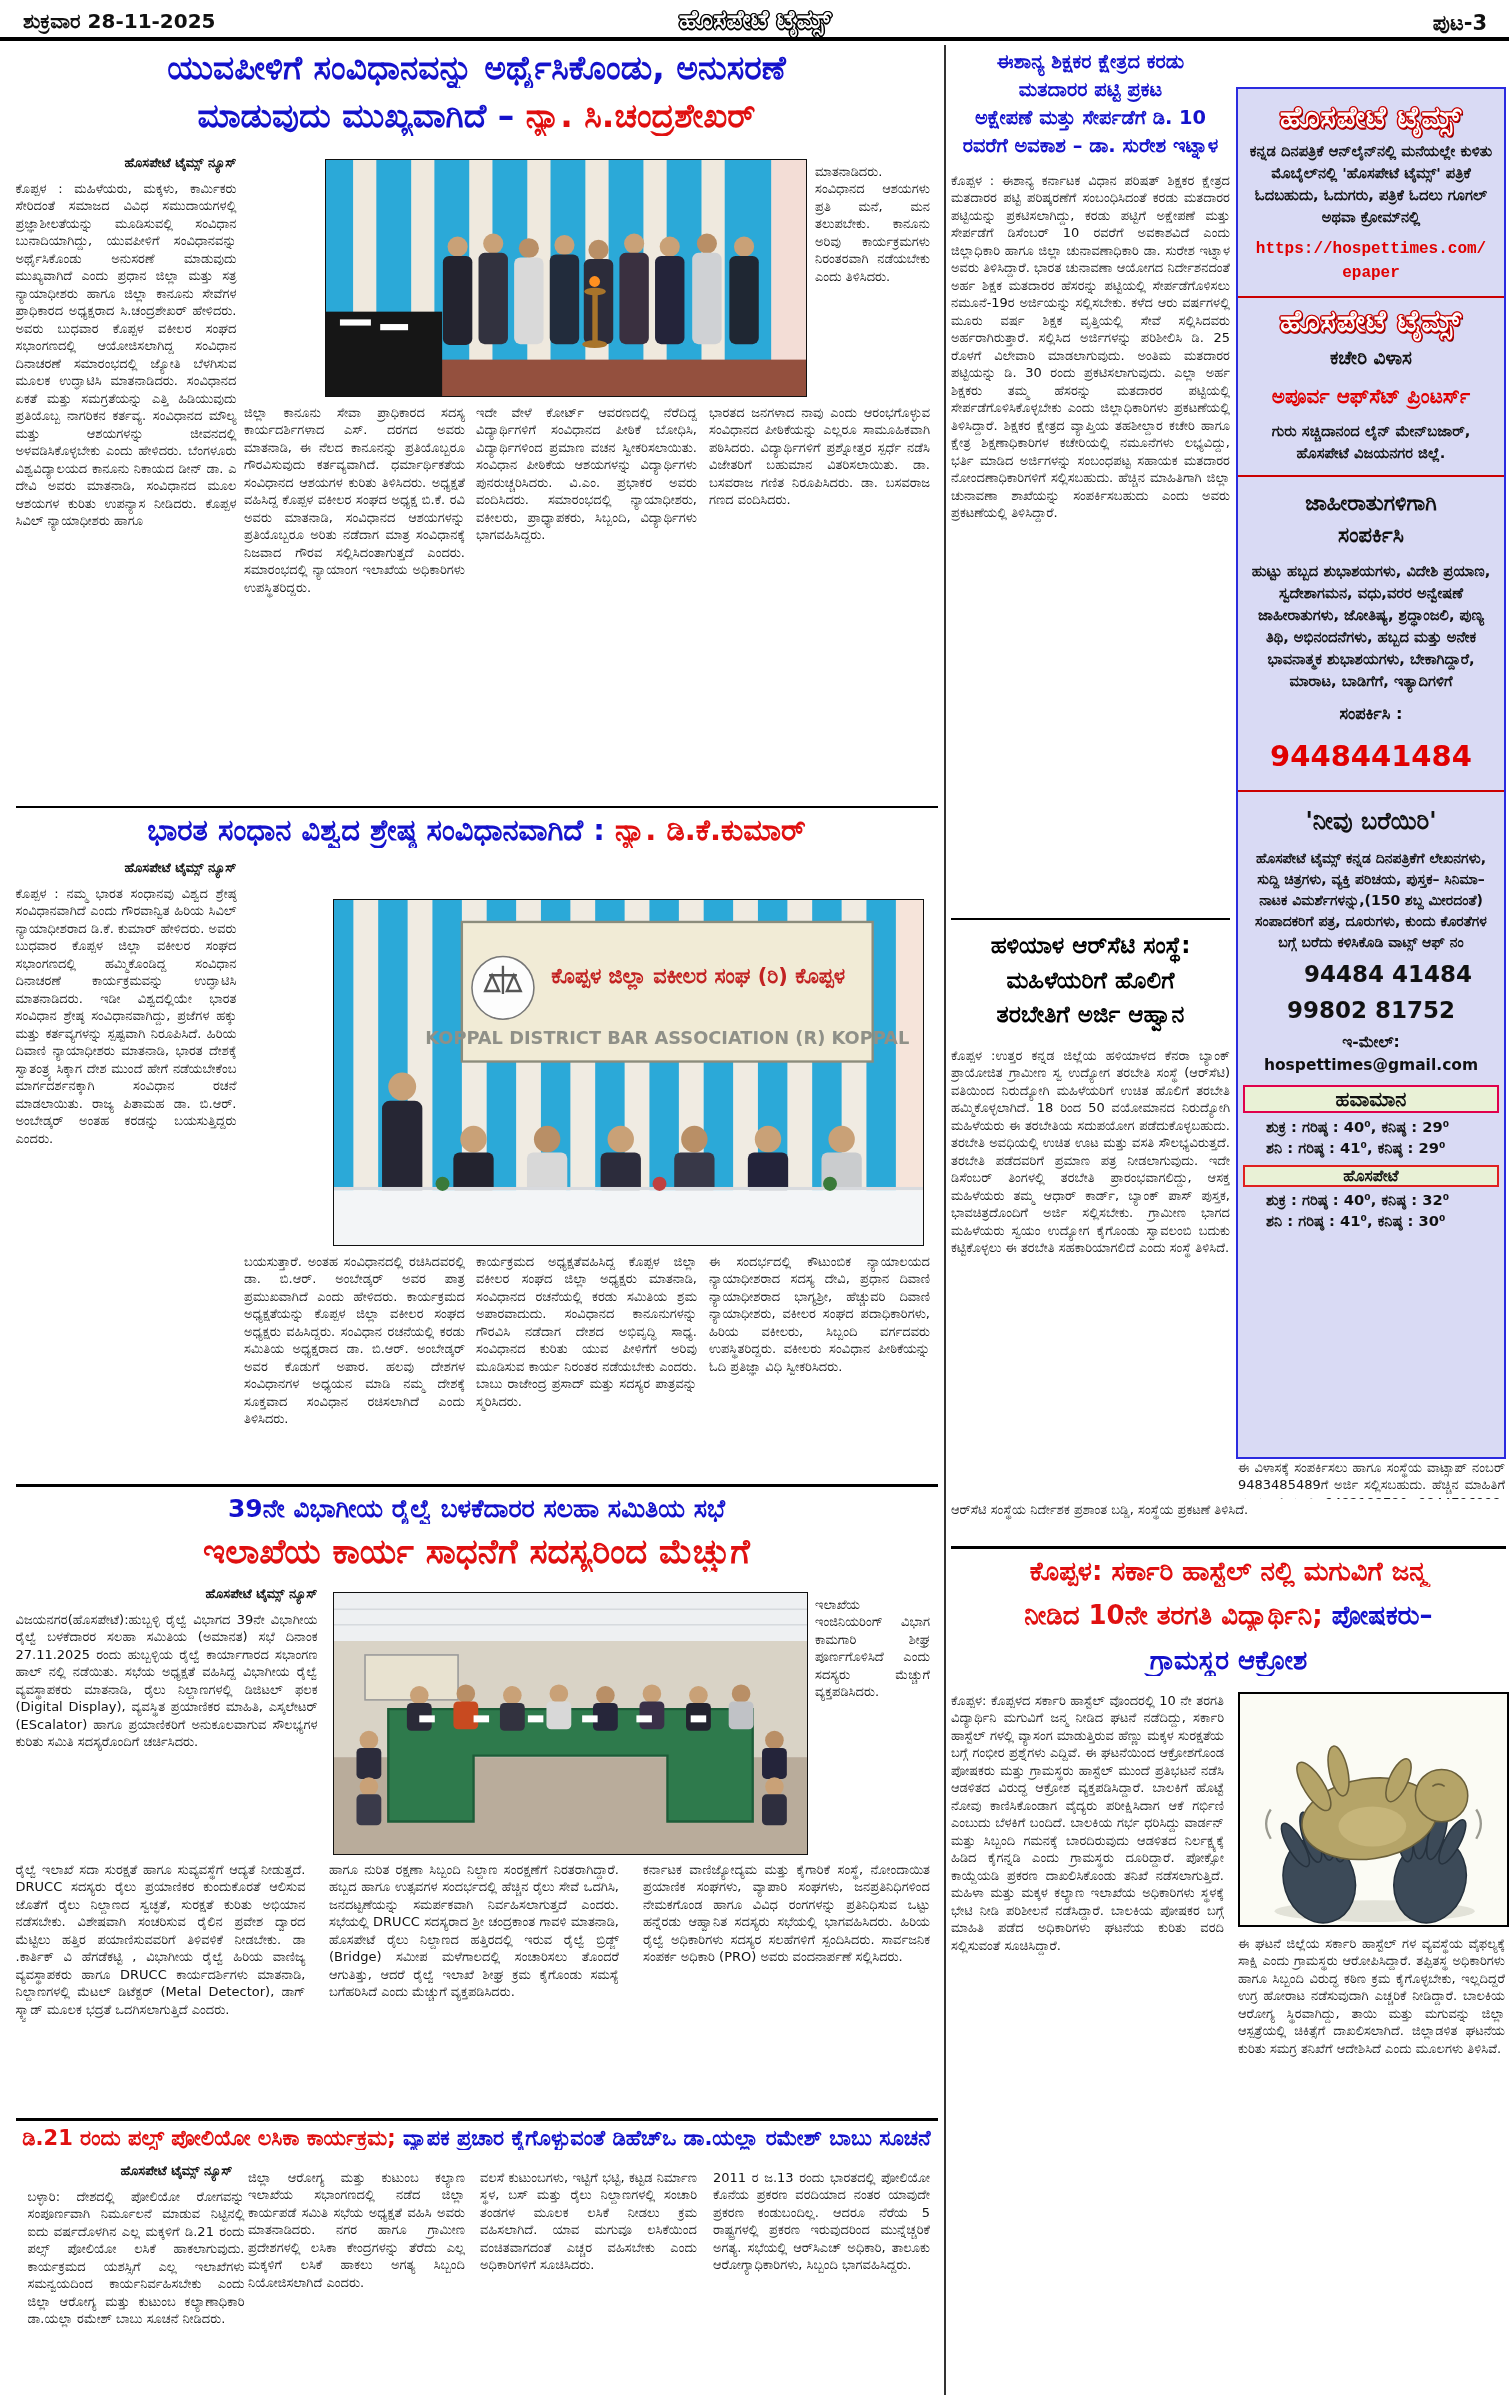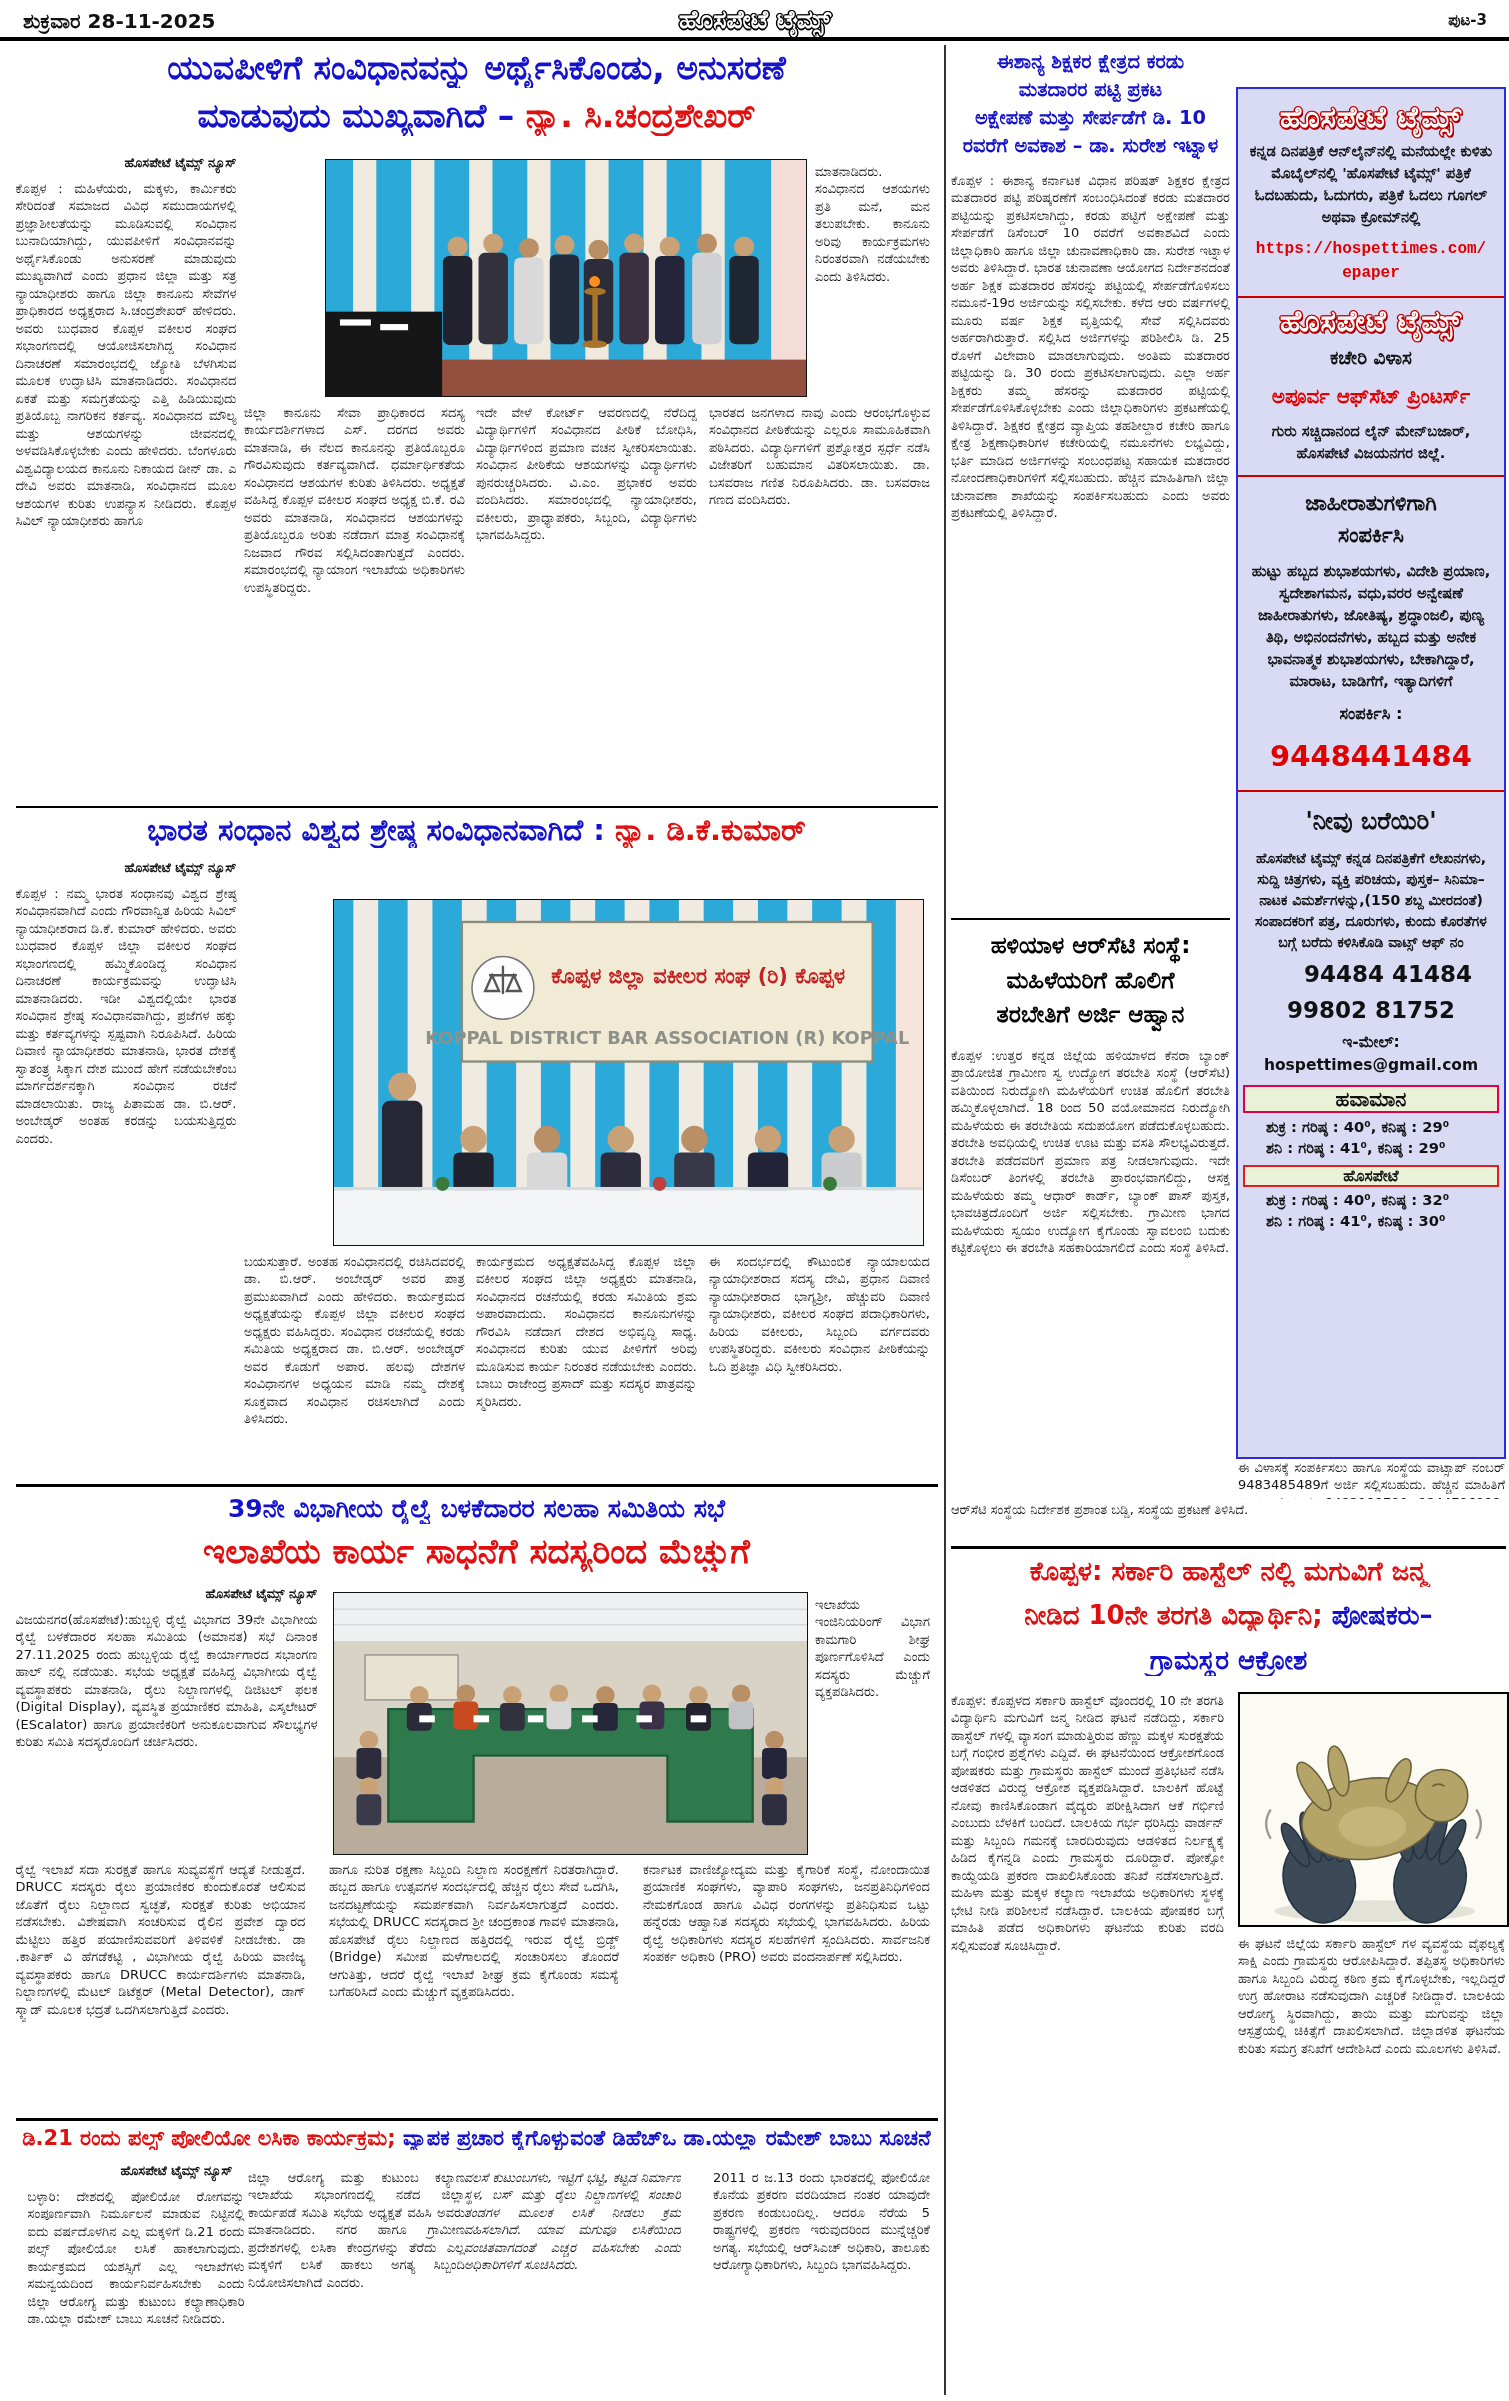--- a/index.html
+++ b/index.html
@@ -28,21 +28,21 @@
   .wx-band2{background:#e9f1d6;border:2.3px solid #e02020;font-weight:bold;font-size:15.5px;margin:6.2px 4.6px 3.1px 4.6px;}
   .wx-row{font-size:14.7px;font-weight:bold;text-align:left;padding:1.5px 11px;margin-left:17px;}
 </style>
 </head>
 <body>
 
 <div class="page">
 
   <div class="abs" style="left:23px;top:9.3px;font-size:20px;font-weight:bold;">ಶುಕ್ರವಾರ 28-11-2025</div>
   <div class="abs masthead" style="left:0;top:4.6px;width:1510px;text-align:center;font-size:25px;">ಹೊಸಪೇಟೆ ಟೈಮ್ಸ್</div>
-  <div class="abs" style="right:23px;top:11px;font-size:15px;font-weight:bold;">ಪುಟ-3</div>
+  <div class="abs" style="right:23px;top:11px;font-size:21px;font-weight:bold;">ಪುಟ-3</div>
   <div class="hrule" style="left:0;top:37px;width:1510px;height:3.9px;"></div>
   <div class="vrule" style="left:944px;top:45px;height:2350px;"></div>
 
   <div class="headline blue" style="left:15.5px;top:48px;width:922px;font-size:33px;">ಯುವಪೀಳಿಗೆ ಸಂವಿಧಾನವನ್ನು ಅರ್ಥೈಸಿಕೊಂಡು, ಅನುಸರಣೆ</div>
   <div class="headline" style="left:15.5px;top:96px;width:922px;font-size:33px;">
     <span class="blue">ಮಾಡುವುದು ಮುಖ್ಯವಾಗಿದೆ – </span><span class="red">ನ್ಯಾ. ಸಿ.ಚಂದ್ರಶೇಖರ್</span>
   </div>
   <div class="byline" style="left:15.5px;top:155px;width:221px;">ಹೊಸಪೇಟೆ ಟೈಮ್ಸ್ ನ್ಯೂಸ್</div>
   <div class="col" style="left:15.5px;top:180px;width:221px;height:622px;">ಕೊಪ್ಪಳ : ಮಹಿಳೆಯರು, ಮಕ್ಕಳು, ಕಾರ್ಮಿಕರು ಸೇರಿದಂತೆ ಸಮಾಜದ ವಿವಿಧ ಸಮುದಾಯಗಳಲ್ಲಿ ಪ್ರಜ್ಞಾಶೀಲತೆಯನ್ನು ಮೂಡಿಸುವಲ್ಲಿ ಸಂವಿಧಾನ ಬುನಾದಿಯಾಗಿದ್ದು, ಯುವಪೀಳಿಗೆ ಸಂವಿಧಾನವನ್ನು ಅರ್ಥೈಸಿಕೊಂಡು ಅನುಸರಣೆ ಮಾಡುವುದು ಮುಖ್ಯವಾಗಿದೆ ಎಂದು ಪ್ರಧಾನ ಜಿಲ್ಲಾ ಮತ್ತು ಸತ್ರ ನ್ಯಾಯಾಧೀಶರು ಹಾಗೂ ಜಿಲ್ಲಾ ಕಾನೂನು ಸೇವೆಗಳ ಪ್ರಾಧಿಕಾರದ ಅಧ್ಯಕ್ಷರಾದ ಸಿ.ಚಂದ್ರಶೇಖರ್ ಹೇಳಿದರು. ಅವರು ಬುಧವಾರ ಕೊಪ್ಪಳ ವಕೀಲರ ಸಂಘದ ಸಭಾಂಗಣದಲ್ಲಿ ಆಯೋಜಿಸಲಾಗಿದ್ದ ಸಂವಿಧಾನ ದಿನಾಚರಣೆ ಸಮಾರಂಭದಲ್ಲಿ ಜ್ಯೋತಿ ಬೆಳಗಿಸುವ ಮೂಲಕ ಉದ್ಘಾಟಿಸಿ ಮಾತನಾಡಿದರು. ಸಂವಿಧಾನದ ಏಕತೆ ಮತ್ತು ಸಮಗ್ರತೆಯನ್ನು ಎತ್ತಿ ಹಿಡಿಯುವುದು ಪ್ರತಿಯೊಬ್ಬ ನಾಗರಿಕನ ಕರ್ತವ್ಯ. ಸಂವಿಧಾನದ ಮೌಲ್ಯ ಮತ್ತು ಆಶಯಗಳನ್ನು ಜೀವನದಲ್ಲಿ ಅಳವಡಿಸಿಕೊಳ್ಳಬೇಕು ಎಂದು ಹೇಳಿದರು. ಬೆಂಗಳೂರು ವಿಶ್ವವಿದ್ಯಾಲಯದ ಕಾನೂನು ನಿಕಾಯದ ಡೀನ್ ಡಾ. ಎ ದೇವಿ ಅವರು ಮಾತನಾಡಿ, ಸಂವಿಧಾನದ ಮೂಲ ಆಶಯಗಳ ಕುರಿತು ಉಪನ್ಯಾಸ ನೀಡಿದರು. ಕೊಪ್ಪಳ ಸಿವಿಲ್ ನ್ಯಾಯಾಧೀಶರು ಹಾಗೂ</div>
 
@@ -204,21 +204,21 @@
   <div class="col" style="left:329px;top:1861px;width:290px;height:254px;">ಹಾಗೂ ನುರಿತ ರಕ್ಷಣಾ ಸಿಬ್ಬಂದಿ ನಿಲ್ದಾಣ ಸಂರಕ್ಷಣೆಗೆ ನಿರತರಾಗಿದ್ದಾರೆ. ಹಬ್ಬದ ಹಾಗೂ ಉತ್ಸವಗಳ ಸಂದರ್ಭದಲ್ಲಿ ಹೆಚ್ಚಿನ ರೈಲು ಸೇವೆ ಒದಗಿಸಿ, ಜನದಟ್ಟಣೆಯನ್ನು ಸಮರ್ಪಕವಾಗಿ ನಿರ್ವಹಿಸಲಾಗುತ್ತದೆ ಎಂದರು. ಸಭೆಯಲ್ಲಿ DRUCC ಸದಸ್ಯರಾದ ಶ್ರೀ ಚಂದ್ರಕಾಂತ ಗಾವಳಿ ಮಾತನಾಡಿ, ಹೊಸಪೇಟೆ ರೈಲು ನಿಲ್ದಾಣದ ಹತ್ತಿರದಲ್ಲಿ ಇರುವ ರೈಲ್ವೆ ಬ್ರಿಡ್ಜ್ (Bridge) ಸಮೀಪ ಮಳೆಗಾಲದಲ್ಲಿ ಸಂಚಾರಿಸಲು ತೊಂದರೆ ಆಗುತಿತ್ತು, ಆದರೆ ರೈಲ್ವೆ ಇಲಾಖೆ ಶೀಘ್ರ ಕ್ರಮ ಕೈಗೊಂಡು ಸಮಸ್ಯೆ ಬಗೆಹರಿಸಿದೆ ಎಂದು ಮೆಚ್ಚುಗೆ ವ್ಯಕ್ತಪಡಿಸಿದರು.</div>
   <div class="col" style="left:643px;top:1861px;width:287px;height:254px;">ಕರ್ನಾಟಕ ವಾಣಿಜ್ಯೋದ್ಯಮ ಮತ್ತು ಕೈಗಾರಿಕೆ ಸಂಸ್ಥೆ, ನೋಂದಾಯಿತ ಪ್ರಯಾಣಿಕ ಸಂಘಗಳು, ವ್ಯಾಪಾರಿ ಸಂಘಗಳು, ಜನಪ್ರತಿನಿಧಿಗಳಿಂದ ನೇಮಕಗೊಂಡ ಹಾಗೂ ವಿವಿಧ ರಂಗಗಳನ್ನು ಪ್ರತಿನಿಧಿಸುವ ಒಟ್ಟು ಹನ್ನೆರಡು ಆಹ್ವಾನಿತ ಸದಸ್ಯರು ಸಭೆಯಲ್ಲಿ ಭಾಗವಹಿಸಿದರು. ಹಿರಿಯ ರೈಲ್ವೆ ಅಧಿಕಾರಿಗಳು ಸದಸ್ಯರ ಸಲಹೆಗಳಿಗೆ ಸ್ಪಂದಿಸಿದರು. ಸಾರ್ವಜನಿಕ ಸಂಪರ್ಕ ಅಧಿಕಾರಿ (PRO) ಅವರು ವಂದನಾರ್ಪಣೆ ಸಲ್ಲಿಸಿದರು.</div>
 
   <div class="hrule" style="left:15.5px;top:2118px;width:922px;height:3.1px;"></div>
   <div class="headline" style="left:15.5px;top:2126px;width:922px;font-size:21px;">
     <span class="red">ಡಿ.21 ರಂದು ಪಲ್ಸ್ ಪೋಲಿಯೋ ಲಸಿಕಾ ಕಾರ್ಯಕ್ರಮ; </span><span class="blue">ವ್ಯಾಪಕ ಪ್ರಚಾರ ಕೈಗೊಳ್ಳುವಂತೆ ಡಿಹೆಚ್‌ಒ ಡಾ.ಯಲ್ಲಾ ರಮೇಶ್ ಬಾಬು ಸೂಚನೆ</span>
   </div>
   <div class="byline" style="left:15.5px;top:2163px;width:217px;">ಹೊಸಪೇಟೆ ಟೈಮ್ಸ್ ನ್ಯೂಸ್</div>
   <div class="col" style="left:15.5px;top:2188px;width:217px;height:203px;margin-left:12px;">ಬಳ್ಳಾರಿ: ದೇಶದಲ್ಲಿ ಪೋಲಿಯೋ ರೋಗವನ್ನು ಸಂಪೂರ್ಣವಾಗಿ ನಿರ್ಮೂಲನೆ ಮಾಡುವ ನಿಟ್ಟಿನಲ್ಲಿ ಐದು ವರ್ಷದೊಳಗಿನ ಎಲ್ಲ ಮಕ್ಕಳಿಗೆ ಡಿ.21 ರಂದು ಪಲ್ಸ್ ಪೋಲಿಯೋ ಲಸಿಕೆ ಹಾಕಲಾಗುವುದು. ಕಾರ್ಯಕ್ರಮದ ಯಶಸ್ಸಿಗೆ ಎಲ್ಲ ಇಲಾಖೆಗಳು ಸಮನ್ವಯದಿಂದ ಕಾರ್ಯನಿರ್ವಹಿಸಬೇಕು ಎಂದು ಜಿಲ್ಲಾ ಆರೋಗ್ಯ ಮತ್ತು ಕುಟುಂಬ ಕಲ್ಯಾಣಾಧಿಕಾರಿ ಡಾ.ಯಲ್ಲಾ ರಮೇಶ್ ಬಾಬು ಸೂಚನೆ ನೀಡಿದರು.</div>
   <div class="col" style="left:248px;top:2169px;width:217px;height:222px;">ಜಿಲ್ಲಾ ಆರೋಗ್ಯ ಮತ್ತು ಕುಟುಂಬ ಕಲ್ಯಾಣ ಇಲಾಖೆಯ ಸಭಾಂಗಣದಲ್ಲಿ ನಡೆದ ಜಿಲ್ಲಾ ಕಾರ್ಯಪಡೆ ಸಮಿತಿ ಸಭೆಯ ಅಧ್ಯಕ್ಷತೆ ವಹಿಸಿ ಅವರು ಮಾತನಾಡಿದರು. ನಗರ ಹಾಗೂ ಗ್ರಾಮೀಣ ಪ್ರದೇಶಗಳಲ್ಲಿ ಲಸಿಕಾ ಕೇಂದ್ರಗಳನ್ನು ತೆರೆದು ಎಲ್ಲ ಮಕ್ಕಳಿಗೆ ಲಸಿಕೆ ಹಾಕಲು ಅಗತ್ಯ ಸಿಬ್ಬಂದಿ ನಿಯೋಜಿಸಲಾಗಿದೆ ಎಂದರು.</div>
-  <div class="col" style="left:464px;top:2169px;width:217px;height:222px;font-style:italic;">ವಲಸೆ ಕುಟುಂಬಗಳು, ಇಟ್ಟಿಗೆ ಭಟ್ಟಿ, ಕಟ್ಟಡ ನಿರ್ಮಾಣ ಸ್ಥಳ, ಬಸ್ ಮತ್ತು ರೈಲು ನಿಲ್ದಾಣಗಳಲ್ಲಿ ಸಂಚಾರಿ ತಂಡಗಳ ಮೂಲಕ ಲಸಿಕೆ ನೀಡಲು ಕ್ರಮ ವಹಿಸಲಾಗಿದೆ. ಯಾವ ಮಗುವೂ ಲಸಿಕೆಯಿಂದ ವಂಚಿತವಾಗದಂತೆ ಎಚ್ಚರ ವಹಿಸಬೇಕು ಎಂದು ಅಧಿಕಾರಿಗಳಿಗೆ ಸೂಚಿಸಿದರು.</div>
+  <div class="col" style="left:480px;top:2169px;width:217px;height:222px;">ವಲಸೆ ಕುಟುಂಬಗಳು, ಇಟ್ಟಿಗೆ ಭಟ್ಟಿ, ಕಟ್ಟಡ ನಿರ್ಮಾಣ ಸ್ಥಳ, ಬಸ್ ಮತ್ತು ರೈಲು ನಿಲ್ದಾಣಗಳಲ್ಲಿ ಸಂಚಾರಿ ತಂಡಗಳ ಮೂಲಕ ಲಸಿಕೆ ನೀಡಲು ಕ್ರಮ ವಹಿಸಲಾಗಿದೆ. ಯಾವ ಮಗುವೂ ಲಸಿಕೆಯಿಂದ ವಂಚಿತವಾಗದಂತೆ ಎಚ್ಚರ ವಹಿಸಬೇಕು ಎಂದು ಅಧಿಕಾರಿಗಳಿಗೆ ಸೂಚಿಸಿದರು.</div>
   <div class="col" style="left:713px;top:2169px;width:217px;height:222px;">2011 ರ ಜ.13 ರಂದು ಭಾರತದಲ್ಲಿ ಪೋಲಿಯೋ ಕೊನೆಯ ಪ್ರಕರಣ ವರದಿಯಾದ ನಂತರ ಯಾವುದೇ ಪ್ರಕರಣ ಕಂಡುಬಂದಿಲ್ಲ. ಆದರೂ ನೆರೆಯ 5 ರಾಷ್ಟ್ರಗಳಲ್ಲಿ ಪ್ರಕರಣ ಇರುವುದರಿಂದ ಮುನ್ನೆಚ್ಚರಿಕೆ ಅಗತ್ಯ. ಸಭೆಯಲ್ಲಿ ಆರ್‌ಸಿಎಚ್ ಅಧಿಕಾರಿ, ತಾಲೂಕು ಆರೋಗ್ಯಾಧಿಕಾರಿಗಳು, ಸಿಬ್ಬಂದಿ ಭಾಗವಹಿಸಿದ್ದರು.</div>
 
   <div class="headline blue" style="left:951px;top:48px;width:279px;font-size:19.4px;line-height:1.45;">
     <div>ಈಶಾನ್ಯ ಶಿಕ್ಷಕರ ಕ್ಷೇತ್ರದ ಕರಡು</div>
     <div>ಮತದಾರರ ಪಟ್ಟಿ ಪ್ರಕಟ</div>
     <div>ಅಕ್ಷೇಪಣೆ ಮತ್ತು ಸೇರ್ಪಡೆಗೆ ಡಿ. 10</div>
     <div>ರವರೆಗೆ ಅವಕಾಶ – ಡಾ. ಸುರೇಶ ಇಟ್ನಾಳ</div>
   </div>
   <div class="col" style="left:951px;top:172px;width:279px;height:741px;">ಕೊಪ್ಪಳ : ಈಶಾನ್ಯ ಕರ್ನಾಟಕ ವಿಧಾನ ಪರಿಷತ್ ಶಿಕ್ಷಕರ ಕ್ಷೇತ್ರದ ಮತದಾರರ ಪಟ್ಟಿ ಪರಿಷ್ಕರಣೆಗೆ ಸಂಬಂಧಿಸಿದಂತೆ ಕರಡು ಮತದಾರರ ಪಟ್ಟಿಯನ್ನು ಪ್ರಕಟಿಸಲಾಗಿದ್ದು, ಕರಡು ಪಟ್ಟಿಗೆ ಅಕ್ಷೇಪಣೆ ಮತ್ತು ಸೇರ್ಪಡೆಗೆ ಡಿಸೆಂಬರ್ 10 ರವರೆಗೆ ಅವಕಾಶವಿದೆ ಎಂದು ಜಿಲ್ಲಾಧಿಕಾರಿ ಹಾಗೂ ಜಿಲ್ಲಾ ಚುನಾವಣಾಧಿಕಾರಿ ಡಾ. ಸುರೇಶ ಇಟ್ನಾಳ ಅವರು ತಿಳಿಸಿದ್ದಾರೆ. ಭಾರತ ಚುನಾವಣಾ ಆಯೋಗದ ನಿರ್ದೇಶನದಂತೆ ಅರ್ಹ ಶಿಕ್ಷಕ ಮತದಾರರ ಹೆಸರನ್ನು ಪಟ್ಟಿಯಲ್ಲಿ ಸೇರ್ಪಡೆಗೊಳಿಸಲು ನಮೂನೆ-19ರ ಅರ್ಜಿಯನ್ನು ಸಲ್ಲಿಸಬೇಕು. ಕಳೆದ ಆರು ವರ್ಷಗಳಲ್ಲಿ ಮೂರು ವರ್ಷ ಶಿಕ್ಷಕ ವೃತ್ತಿಯಲ್ಲಿ ಸೇವೆ ಸಲ್ಲಿಸಿದವರು ಅರ್ಹರಾಗಿರುತ್ತಾರೆ. ಸಲ್ಲಿಸಿದ ಅರ್ಜಿಗಳನ್ನು ಪರಿಶೀಲಿಸಿ ಡಿ. 25 ರೊಳಗೆ ವಿಲೇವಾರಿ ಮಾಡಲಾಗುವುದು. ಅಂತಿಮ ಮತದಾರರ ಪಟ್ಟಿಯನ್ನು ಡಿ. 30 ರಂದು ಪ್ರಕಟಿಸಲಾಗುವುದು. ಎಲ್ಲಾ ಅರ್ಹ ಶಿಕ್ಷಕರು ತಮ್ಮ ಹೆಸರನ್ನು ಮತದಾರರ ಪಟ್ಟಿಯಲ್ಲಿ ಸೇರ್ಪಡೆಗೊಳಿಸಿಕೊಳ್ಳಬೇಕು ಎಂದು ಜಿಲ್ಲಾಧಿಕಾರಿಗಳು ಪ್ರಕಟಣೆಯಲ್ಲಿ ತಿಳಿಸಿದ್ದಾರೆ. ಶಿಕ್ಷಕರ ಕ್ಷೇತ್ರದ ವ್ಯಾಪ್ತಿಯ ತಹಶೀಲ್ದಾರ ಕಚೇರಿ ಹಾಗೂ ಕ್ಷೇತ್ರ ಶಿಕ್ಷಣಾಧಿಕಾರಿಗಳ ಕಚೇರಿಯಲ್ಲಿ ನಮೂನೆಗಳು ಲಭ್ಯವಿದ್ದು, ಭರ್ತಿ ಮಾಡಿದ ಅರ್ಜಿಗಳನ್ನು ಸಂಬಂಧಪಟ್ಟ ಸಹಾಯಕ ಮತದಾರರ ನೋಂದಣಾಧಿಕಾರಿಗಳಿಗೆ ಸಲ್ಲಿಸಬಹುದು. ಹೆಚ್ಚಿನ ಮಾಹಿತಿಗಾಗಿ ಜಿಲ್ಲಾ ಚುನಾವಣಾ ಶಾಖೆಯನ್ನು ಸಂಪರ್ಕಿಸಬಹುದು ಎಂದು ಅವರು ಪ್ರಕಟಣೆಯಲ್ಲಿ ತಿಳಿಸಿದ್ದಾರೆ.</div>
 

